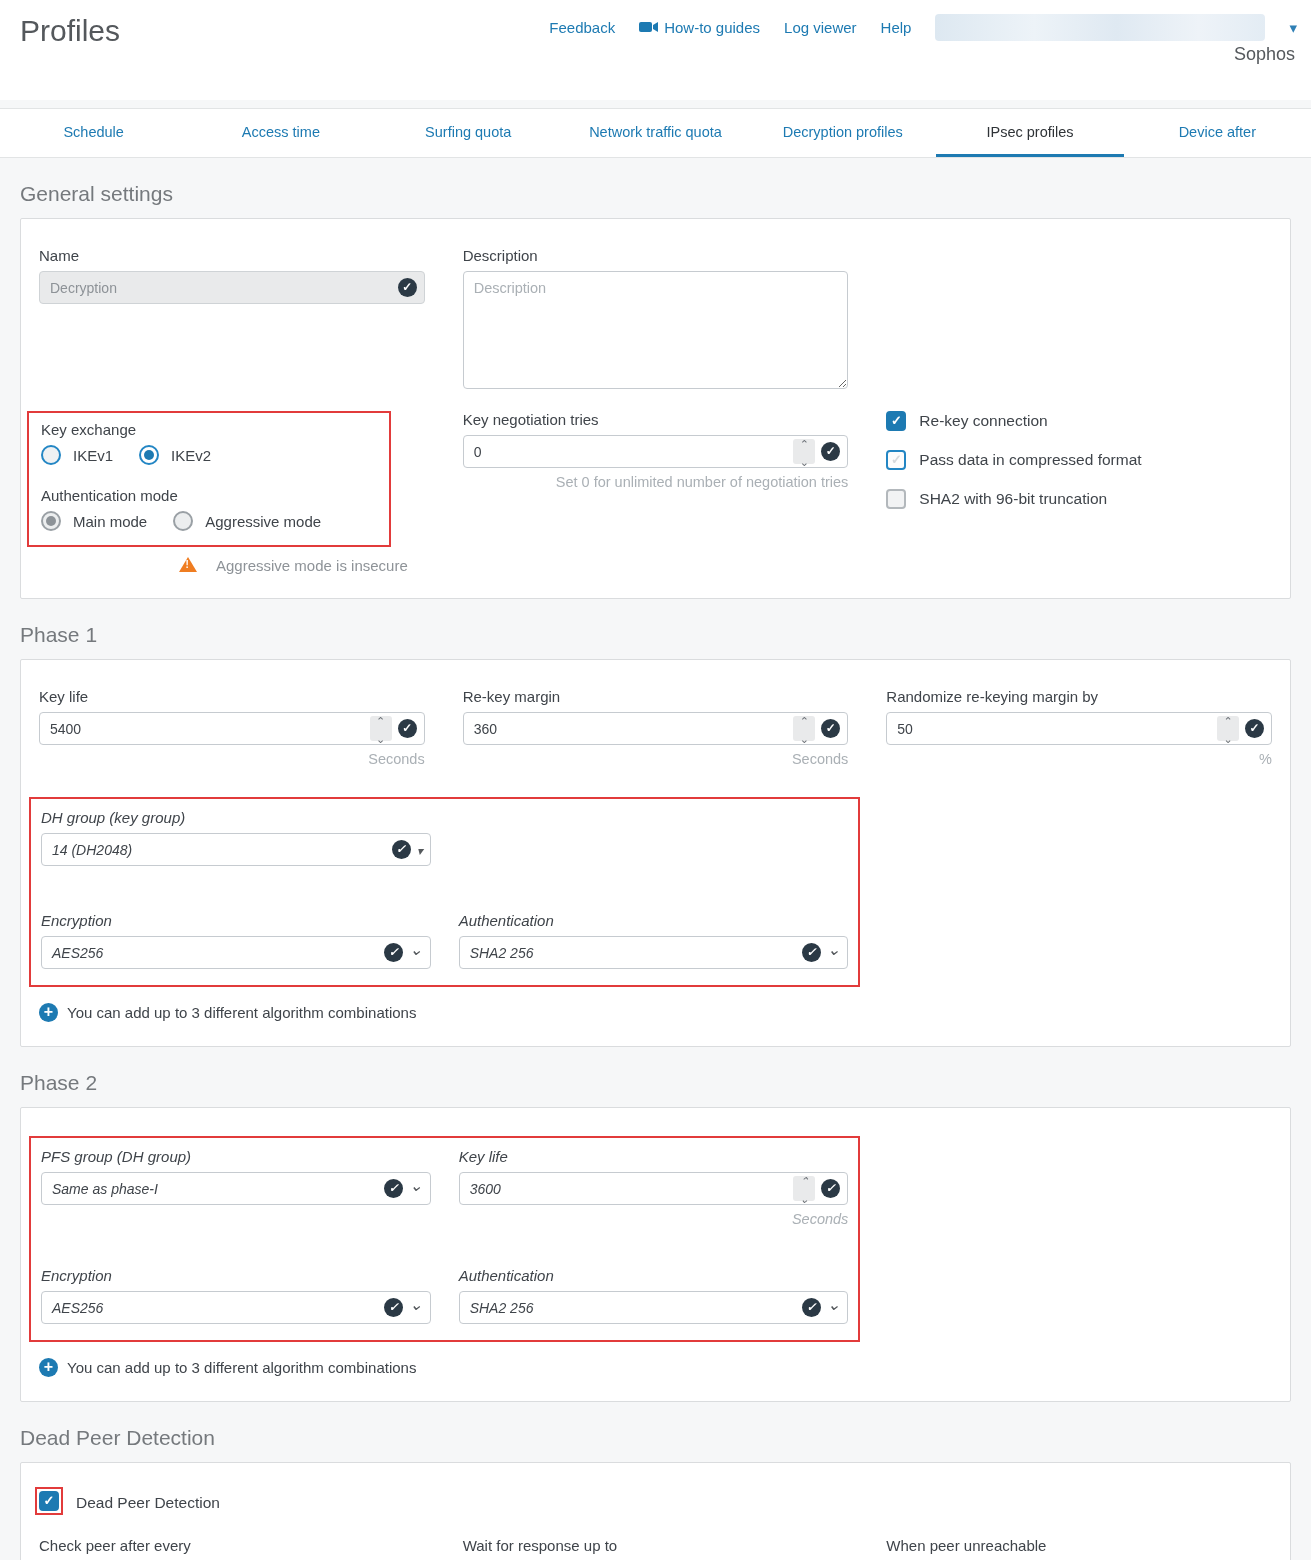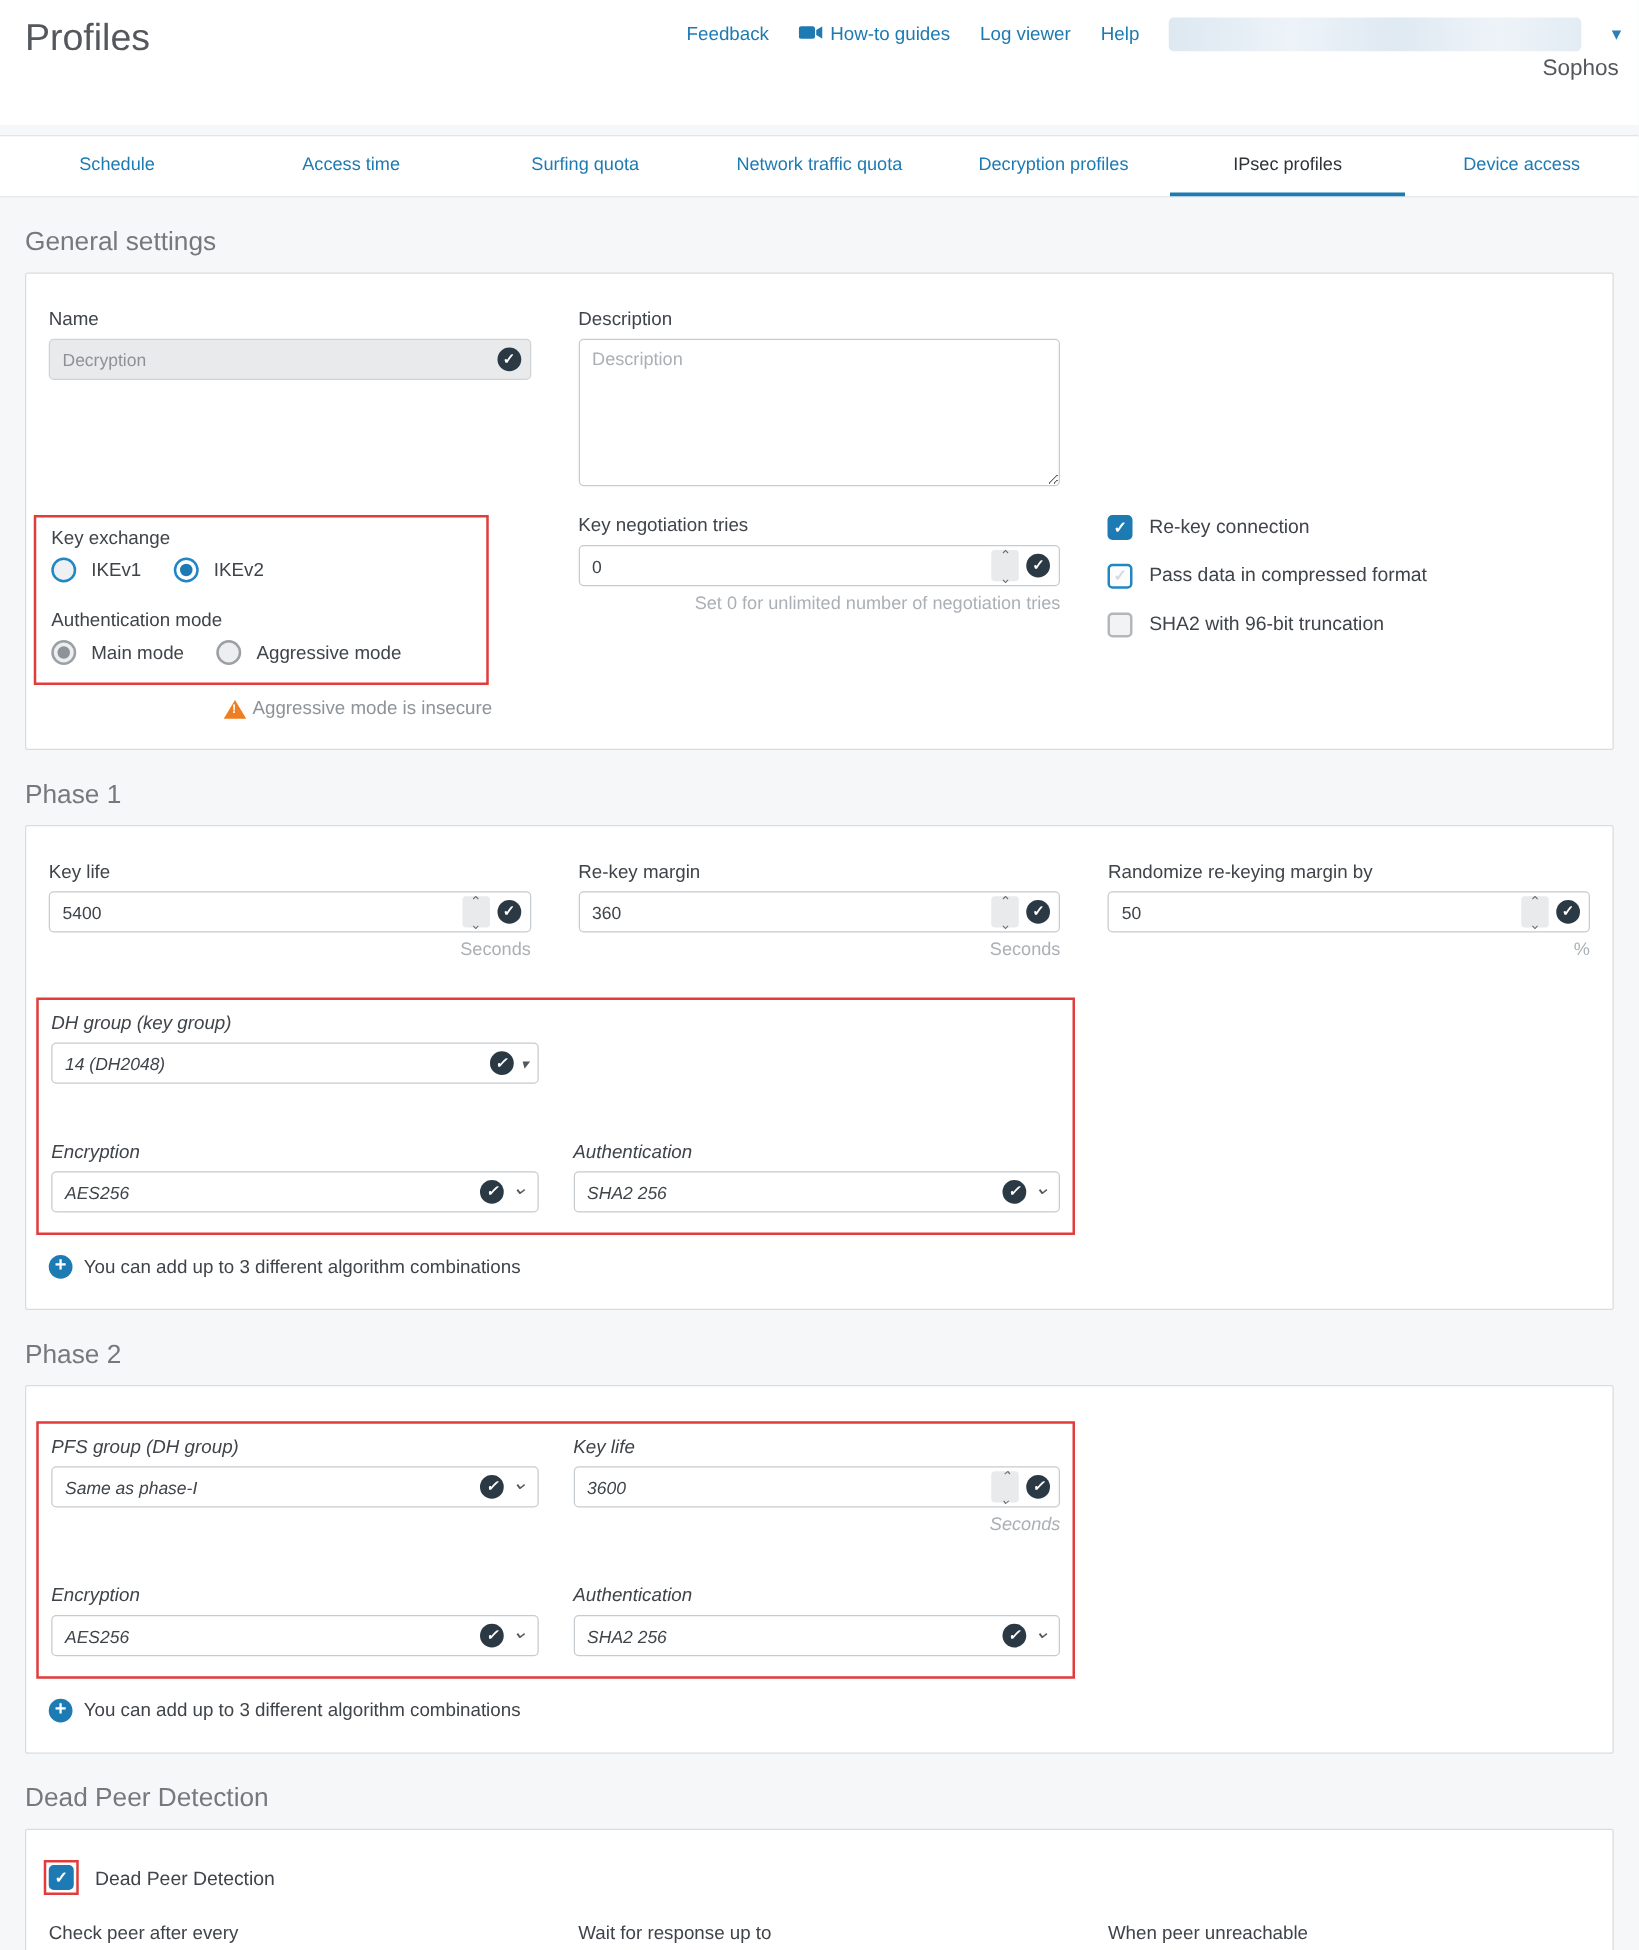--- a/index.html
+++ b/index.html
@@ -69,21 +69,21 @@
   .cb.off { background:#f2f3f4; border:2px solid #b3b8bc; }
   .cb-label { font-size:15.5px; color:#3f444a; }
 
   
   .red-box { border:2px solid #e23b3b; }
   .kx-red { width:364px; padding:8px 12px 14px; margin-left:-12px; }
   .span2-red { grid-column:1 / 3; padding:10px 10px 16px; margin-left:-10px; margin-right:-12px; }
   .cb-red { display:inline-flex; padding:2px; margin:-4px 0 0 -4px; }
 
   
-  .warn-row { display:flex; align-items:flex-end; gap:5px; margin:10px 0 0 140px; }
+  .warn-row { display:flex; align-items:flex-start; gap:19px; margin:10px 0 0 140px; }
   .warn-tri { position:relative; width:0; height:0; border-left:9px solid transparent; border-right:9px solid transparent; border-bottom:15px solid #ef7d21; }
   .warn-tri::after { content:"!"; position:absolute; left:-2.5px; top:2px; color:#fff; font-size:10px; font-weight:bold; }
   .warn-text { font-size:15px; color:#8e9398; }
 
   
   .note-row { display:flex; align-items:center; gap:9px; margin-top:16px; }
   .plus-icon { width:19px; height:19px; border-radius:50%; background:#1d7ab2; flex:0 0 auto; }
   .plus-icon::before { content:"+"; display:block; color:#fff; font-size:16px; font-weight:bold; line-height:18px; text-align:center; }
   .note-text { font-size:15px; color:#3f444a; }
 
@@ -117,21 +117,21 @@
   <div class="brand">Sophos</div>
 </div>
 
 <div class="tabbar">
   <div class="tab">Schedule</div>
   <div class="tab">Access time</div>
   <div class="tab">Surfing quota</div>
   <div class="tab">Network traffic quota</div>
   <div class="tab">Decryption profiles</div>
   <div class="tab active">IPsec profiles</div>
-  <div class="tab">Device access</div>
+  <div class="tab">Device after</div>
 </div>
 
 <div class="section-heading">General settings</div>
 <div class="panel">
   <div class="grid3">
     <div>
       <label class="f-label">Name</label>
       <div class="input-box disabled">
         <span class="value">Decryption</span>
         <span class="right-icons">

